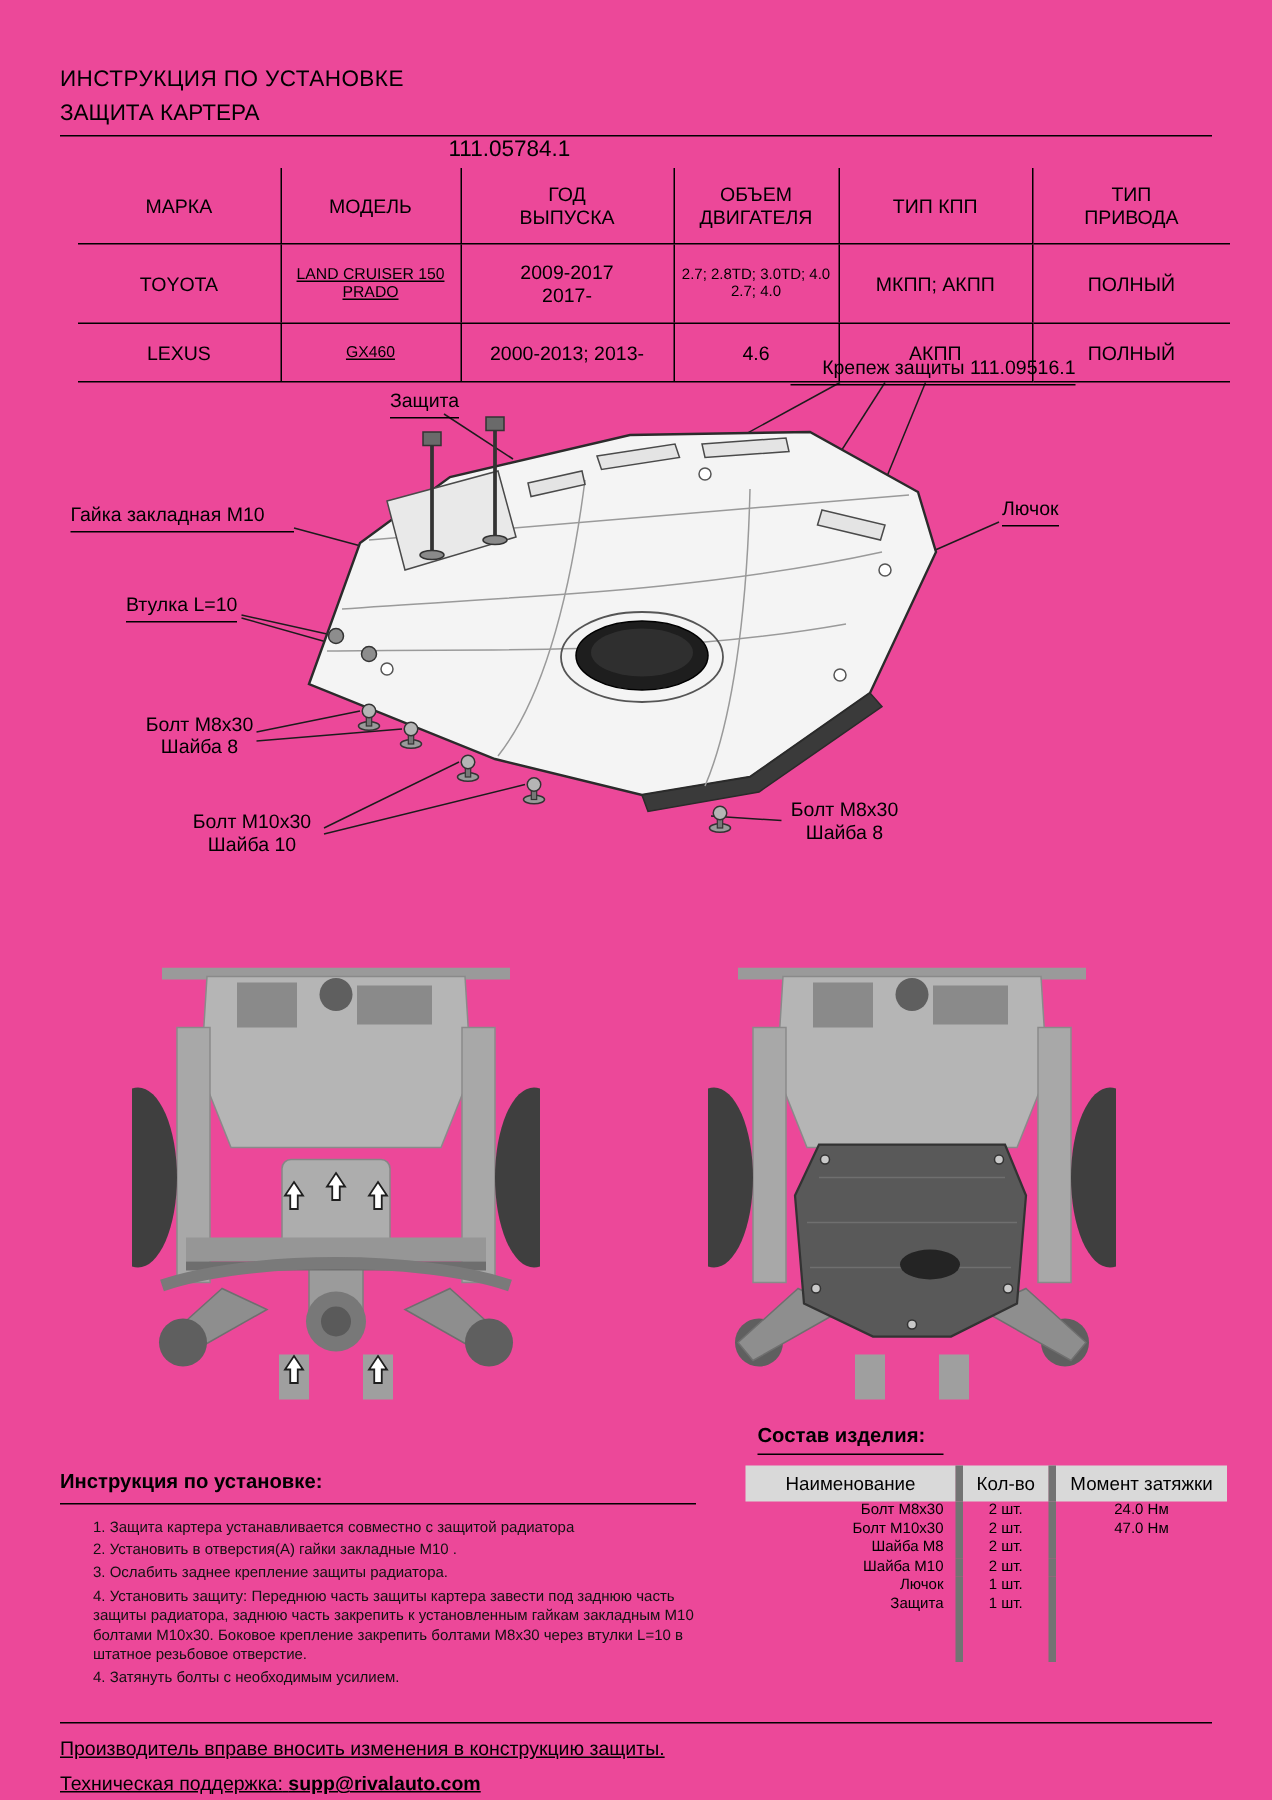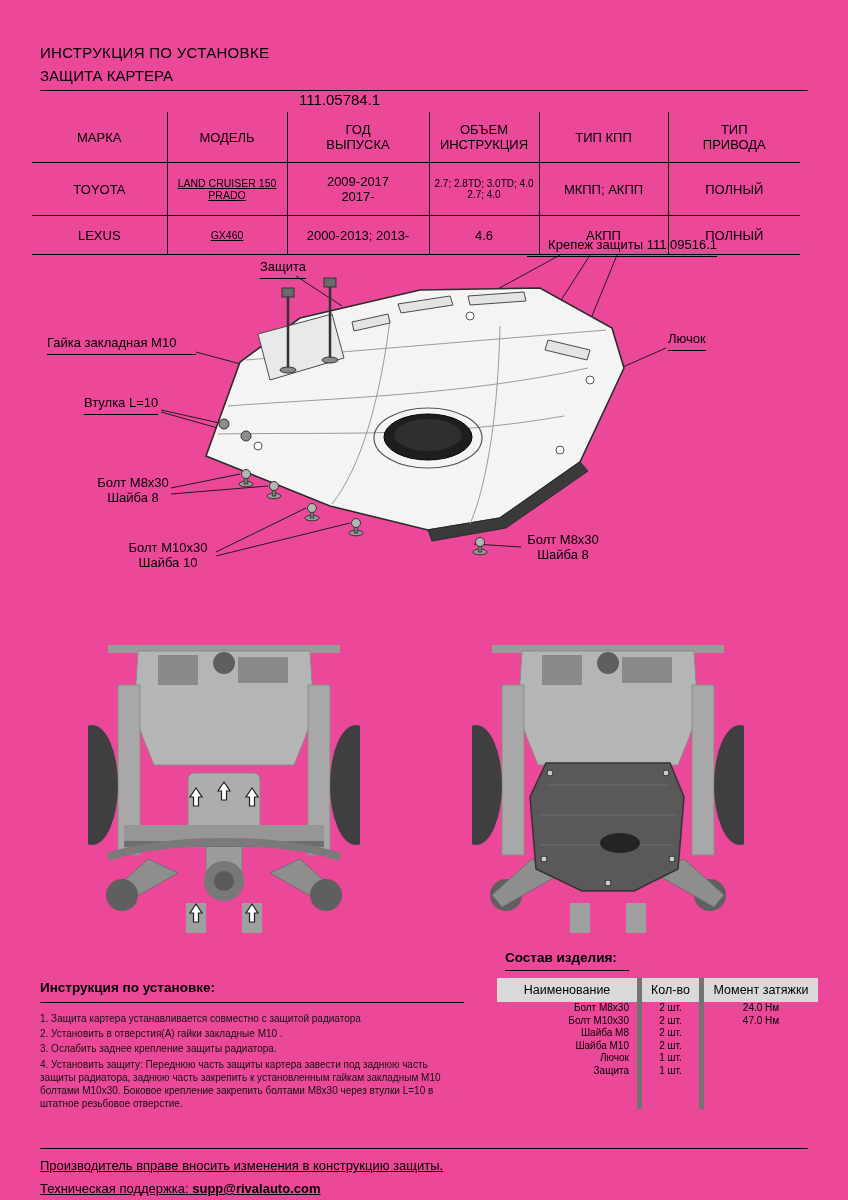--- a/index.html
+++ b/index.html
@@ -8,21 +8,21 @@
 
   
   .hdr{position:absolute;left:40px;top:44px;width:768px;}
   .hdr-line1{font-size:15px;letter-spacing:.3px;}
   .hdr-line2{position:relative;margin-top:6px;font-size:15px;font-weight:normal;height:18px;}
   .hdr-part{position:absolute;left:259px;top:0;margin-top:24px;}
   .rule{position:absolute;left:40px;width:768px;border-top:1.5px solid #000;height:0;}
   .hdr-rule{top:90px;}
 
   
-  .spec-wrap{position:absolute;left:32px;top:112px;width:768px;}
+  .spec-wrap{position:absolute;left:52px;top:112px;width:768px;}
   table.spec{border-collapse:collapse;width:768px;table-layout:fixed;}
   .spec th,.spec td{border-left:1px solid #000;text-align:center;vertical-align:middle;
         padding:3px 2px;white-space:pre-line;}
   .spec th:first-child,.spec td:first-child{border-left:none;}
   .spec thead th{border-bottom:1px solid #000;font-weight:normal;font-size:13px;height:44px;}
   .spec tbody tr.r1 td{border-bottom:1px solid #000;height:46px;}
   .spec tbody tr.r2 td{border-bottom:1px solid #000;height:32px;}
   .fs13{font-size:13px;} .fs11{font-size:10.5px;text-decoration:underline;} .fs10{font-size:10px;}
 
   
@@ -34,21 +34,21 @@
 
   
   .photos{position:absolute;left:0;top:645px;width:848px;height:292px;}
   .photo{position:absolute;top:0;width:272px;height:290px;}
   .photo.left{left:88px;} .photo.right{left:472px;}
 
   
   .inst{position:absolute;left:40px;top:980px;width:424px;}
   .inst-heading{font-size:13.5px;font-weight:bold;}
   .inst-rule{border-top:1.5px solid #000;margin:7px 0 9px;}
-  .inst-item{font-size:10px;line-height:1.32;color:#111;margin:0 0 2px 0;}
+  .inst-item{font-size:10px;line-height:1.32;color:#111;margin:0 0 2px 22px;}
 
   
   .comp{position:absolute;left:497px;top:948px;width:321px;}
   .comp-heading{display:inline-block;margin-left:8px;font-size:13.5px;font-weight:bold;
         border-bottom:1.5px solid #000;padding:0 12px 5px 0;}
   .comp-grid{display:grid;grid-template-columns:140px 62px 119px;margin-top:7px;}
   .comp-grid>div{box-sizing:border-box;}
   .hc{background:#d9d9d9;font-size:12.5px;text-align:center;padding:5px 0;}
   .c2,.c3{border-left:5px solid #737373;}
   .cellr{font-size:10px;line-height:12.5px;text-align:right;padding-right:8px;}
@@ -85,21 +85,21 @@
           <col style="width:129px">
           <col style="width:132px">
       </colgroup>
       <thead>
         <tr>
           <th>МАРКА</th>
           <th>МОДЕЛЬ</th>
           <th>ГОД
 ВЫПУСКА</th>
           <th>ОБЪЕМ
-ИНСТРУКЦИЯ</th>
+ДВИГАТЕЛЯ</th>
           <th>ТИП КПП</th>
           <th>ТИП
 ПРИВОДА</th>
         </tr>
       </thead>
       <tbody>
         <tr class="r1">
           <td class="fs13">TOYOTA</td>
           <td class="fs11">LAND CRUISER 150
 PRADO</td>
@@ -303,20 +303,21 @@
     </div>
   </div>
 
   <div class="inst">
     <div class="inst-heading">Инструкция по установке:</div>
     <div class="inst-rule"></div>
     <div class="inst-item">1. Защита картера устанавливается совместно с защитой радиатора</div>
     <div class="inst-item">2. Установить в отверстия(А) гайки закладные М10 .</div>
     <div class="inst-item">3. Ослабить заднее крепление защиты радиатора.</div>
     <div class="inst-item">4. Установить защиту: Переднюю часть защиты картера завести под заднюю часть защиты радиатора, заднюю часть закрепить к установленным гайкам закладным М10 болтами М10х30. Боковое крепление закрепить болтами М8х30 через втулки L=10 в штатное резьбовое отверстие.</div>
+    <div class="inst-item">4. Затянуть болты с необходимым усилием.</div>
   </div>
 
   <div class="comp">
     <div class="comp-heading">Состав изделия:</div>
     <div class="comp-grid">
       <div class="hc c1">Наименование</div>
       <div class="hc c2">Кол-во</div>
       <div class="hc c3">Момент затяжки</div>
 
       <div class="cellr c1">Болт М8х30</div>

